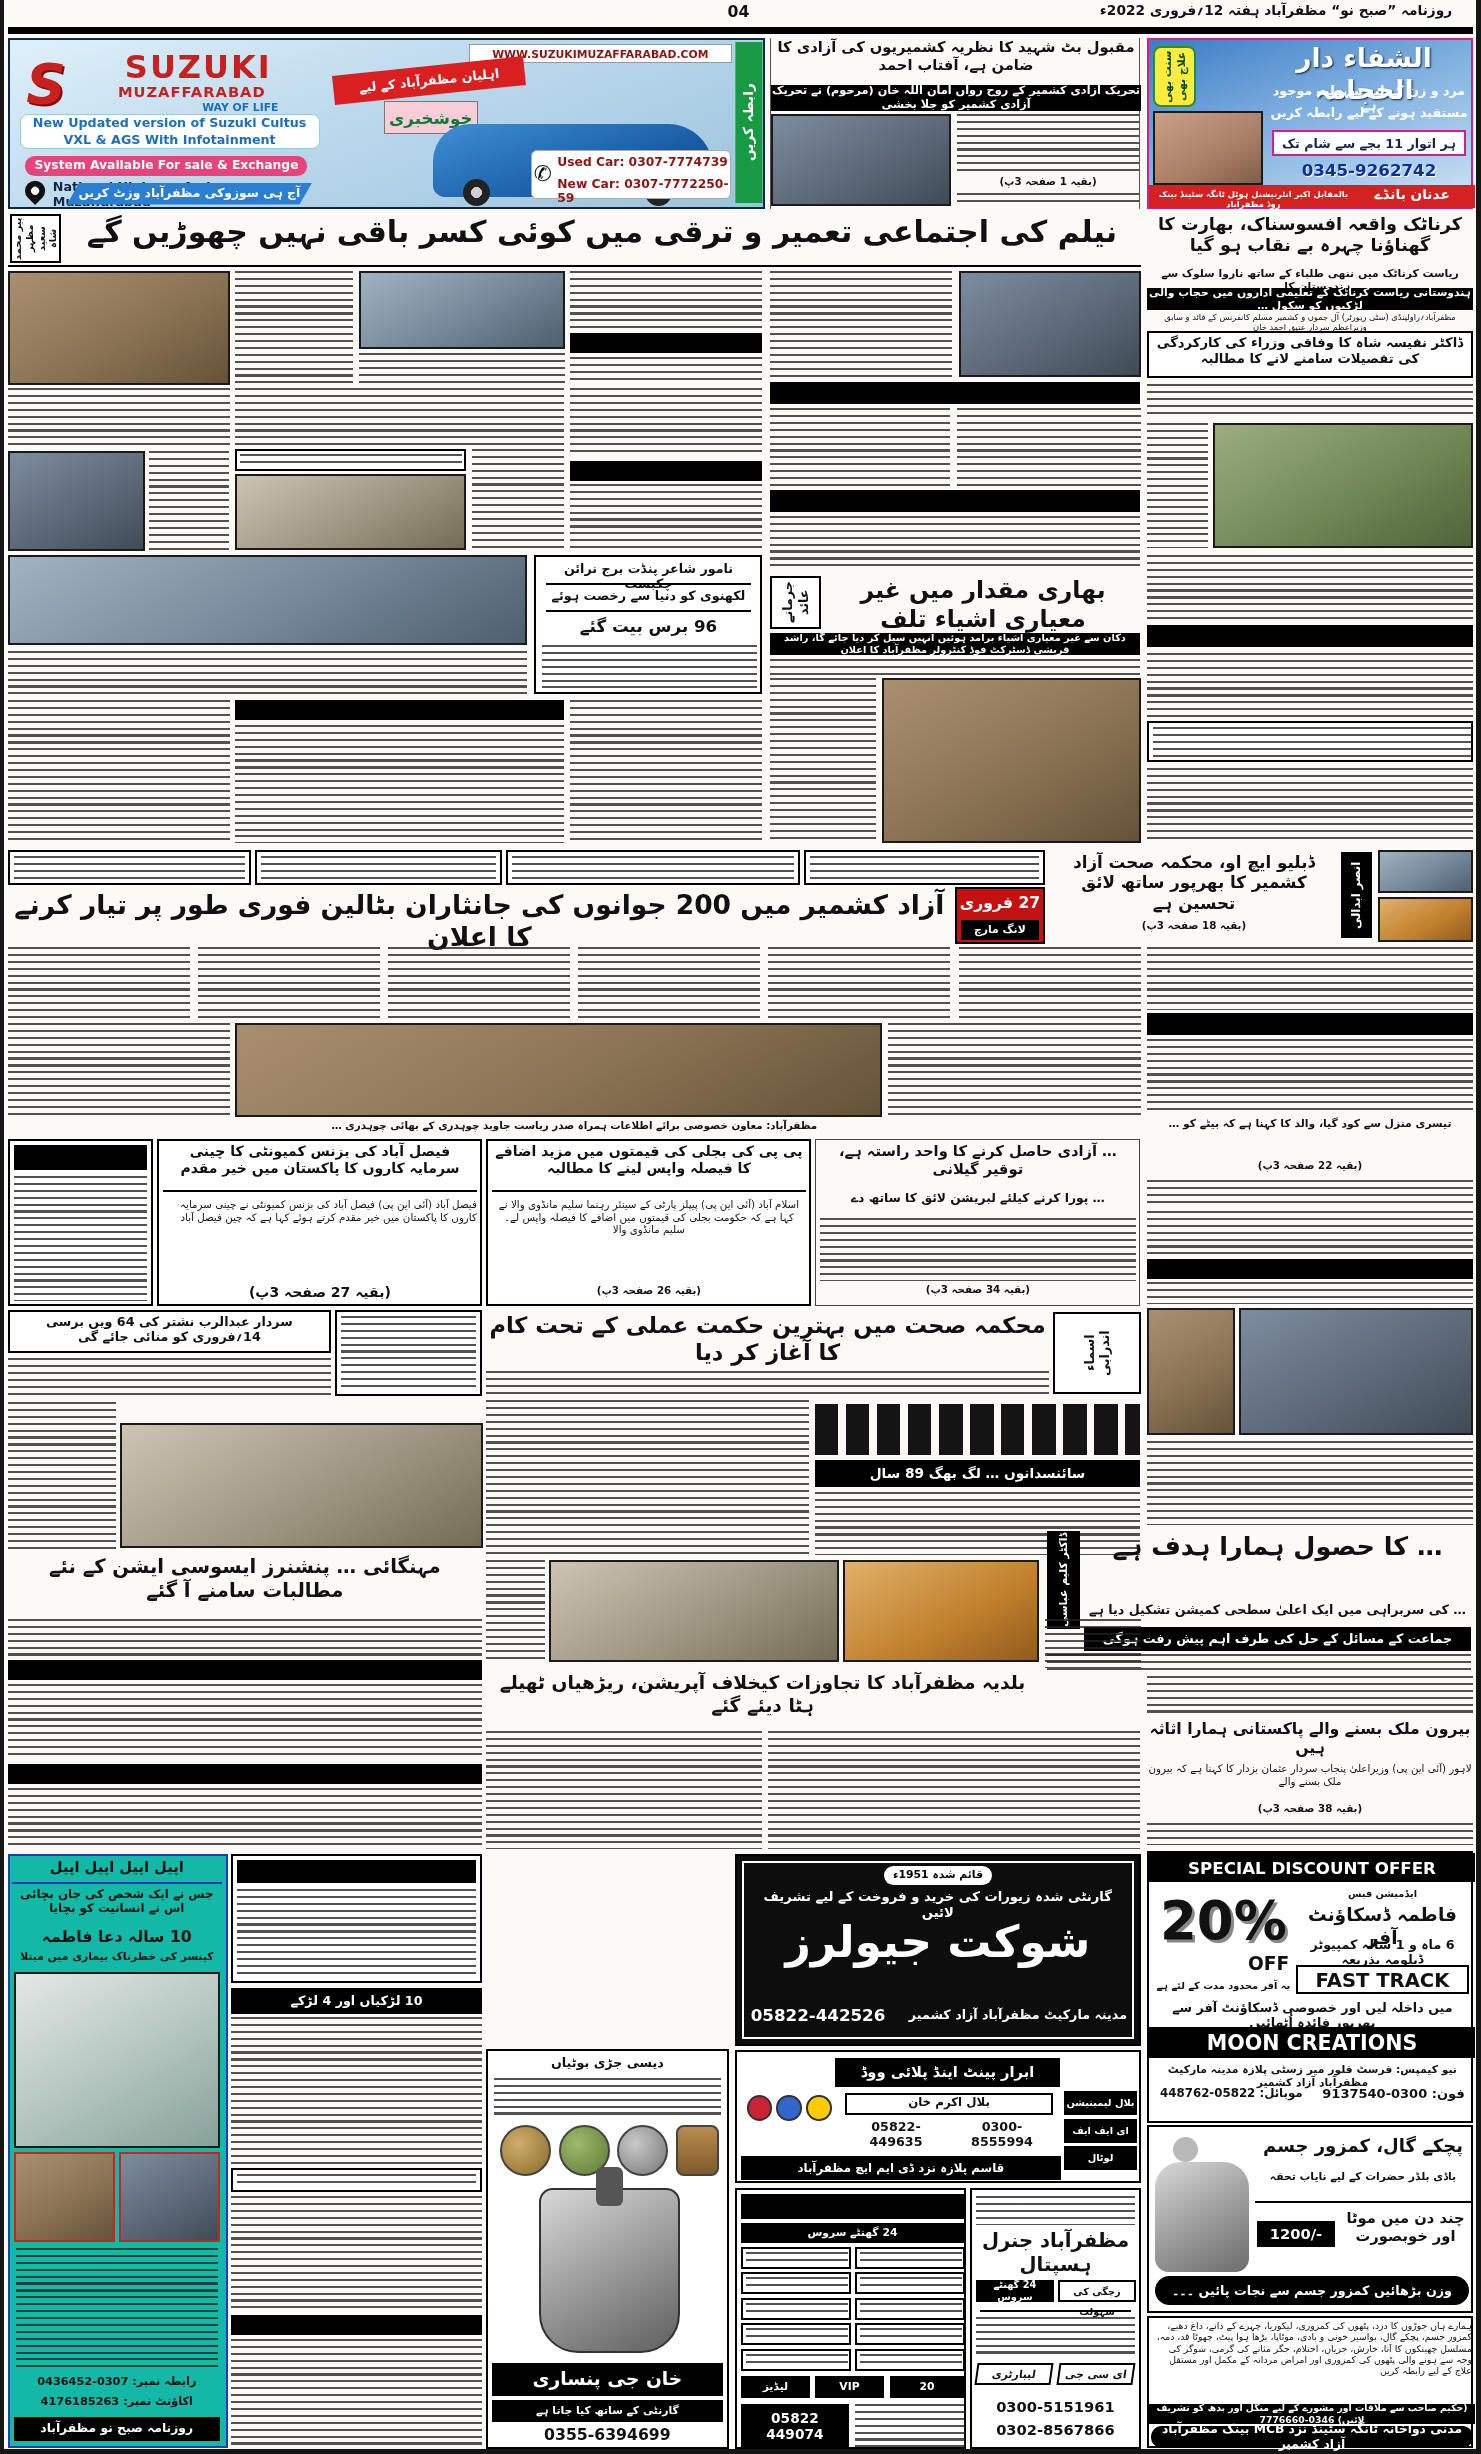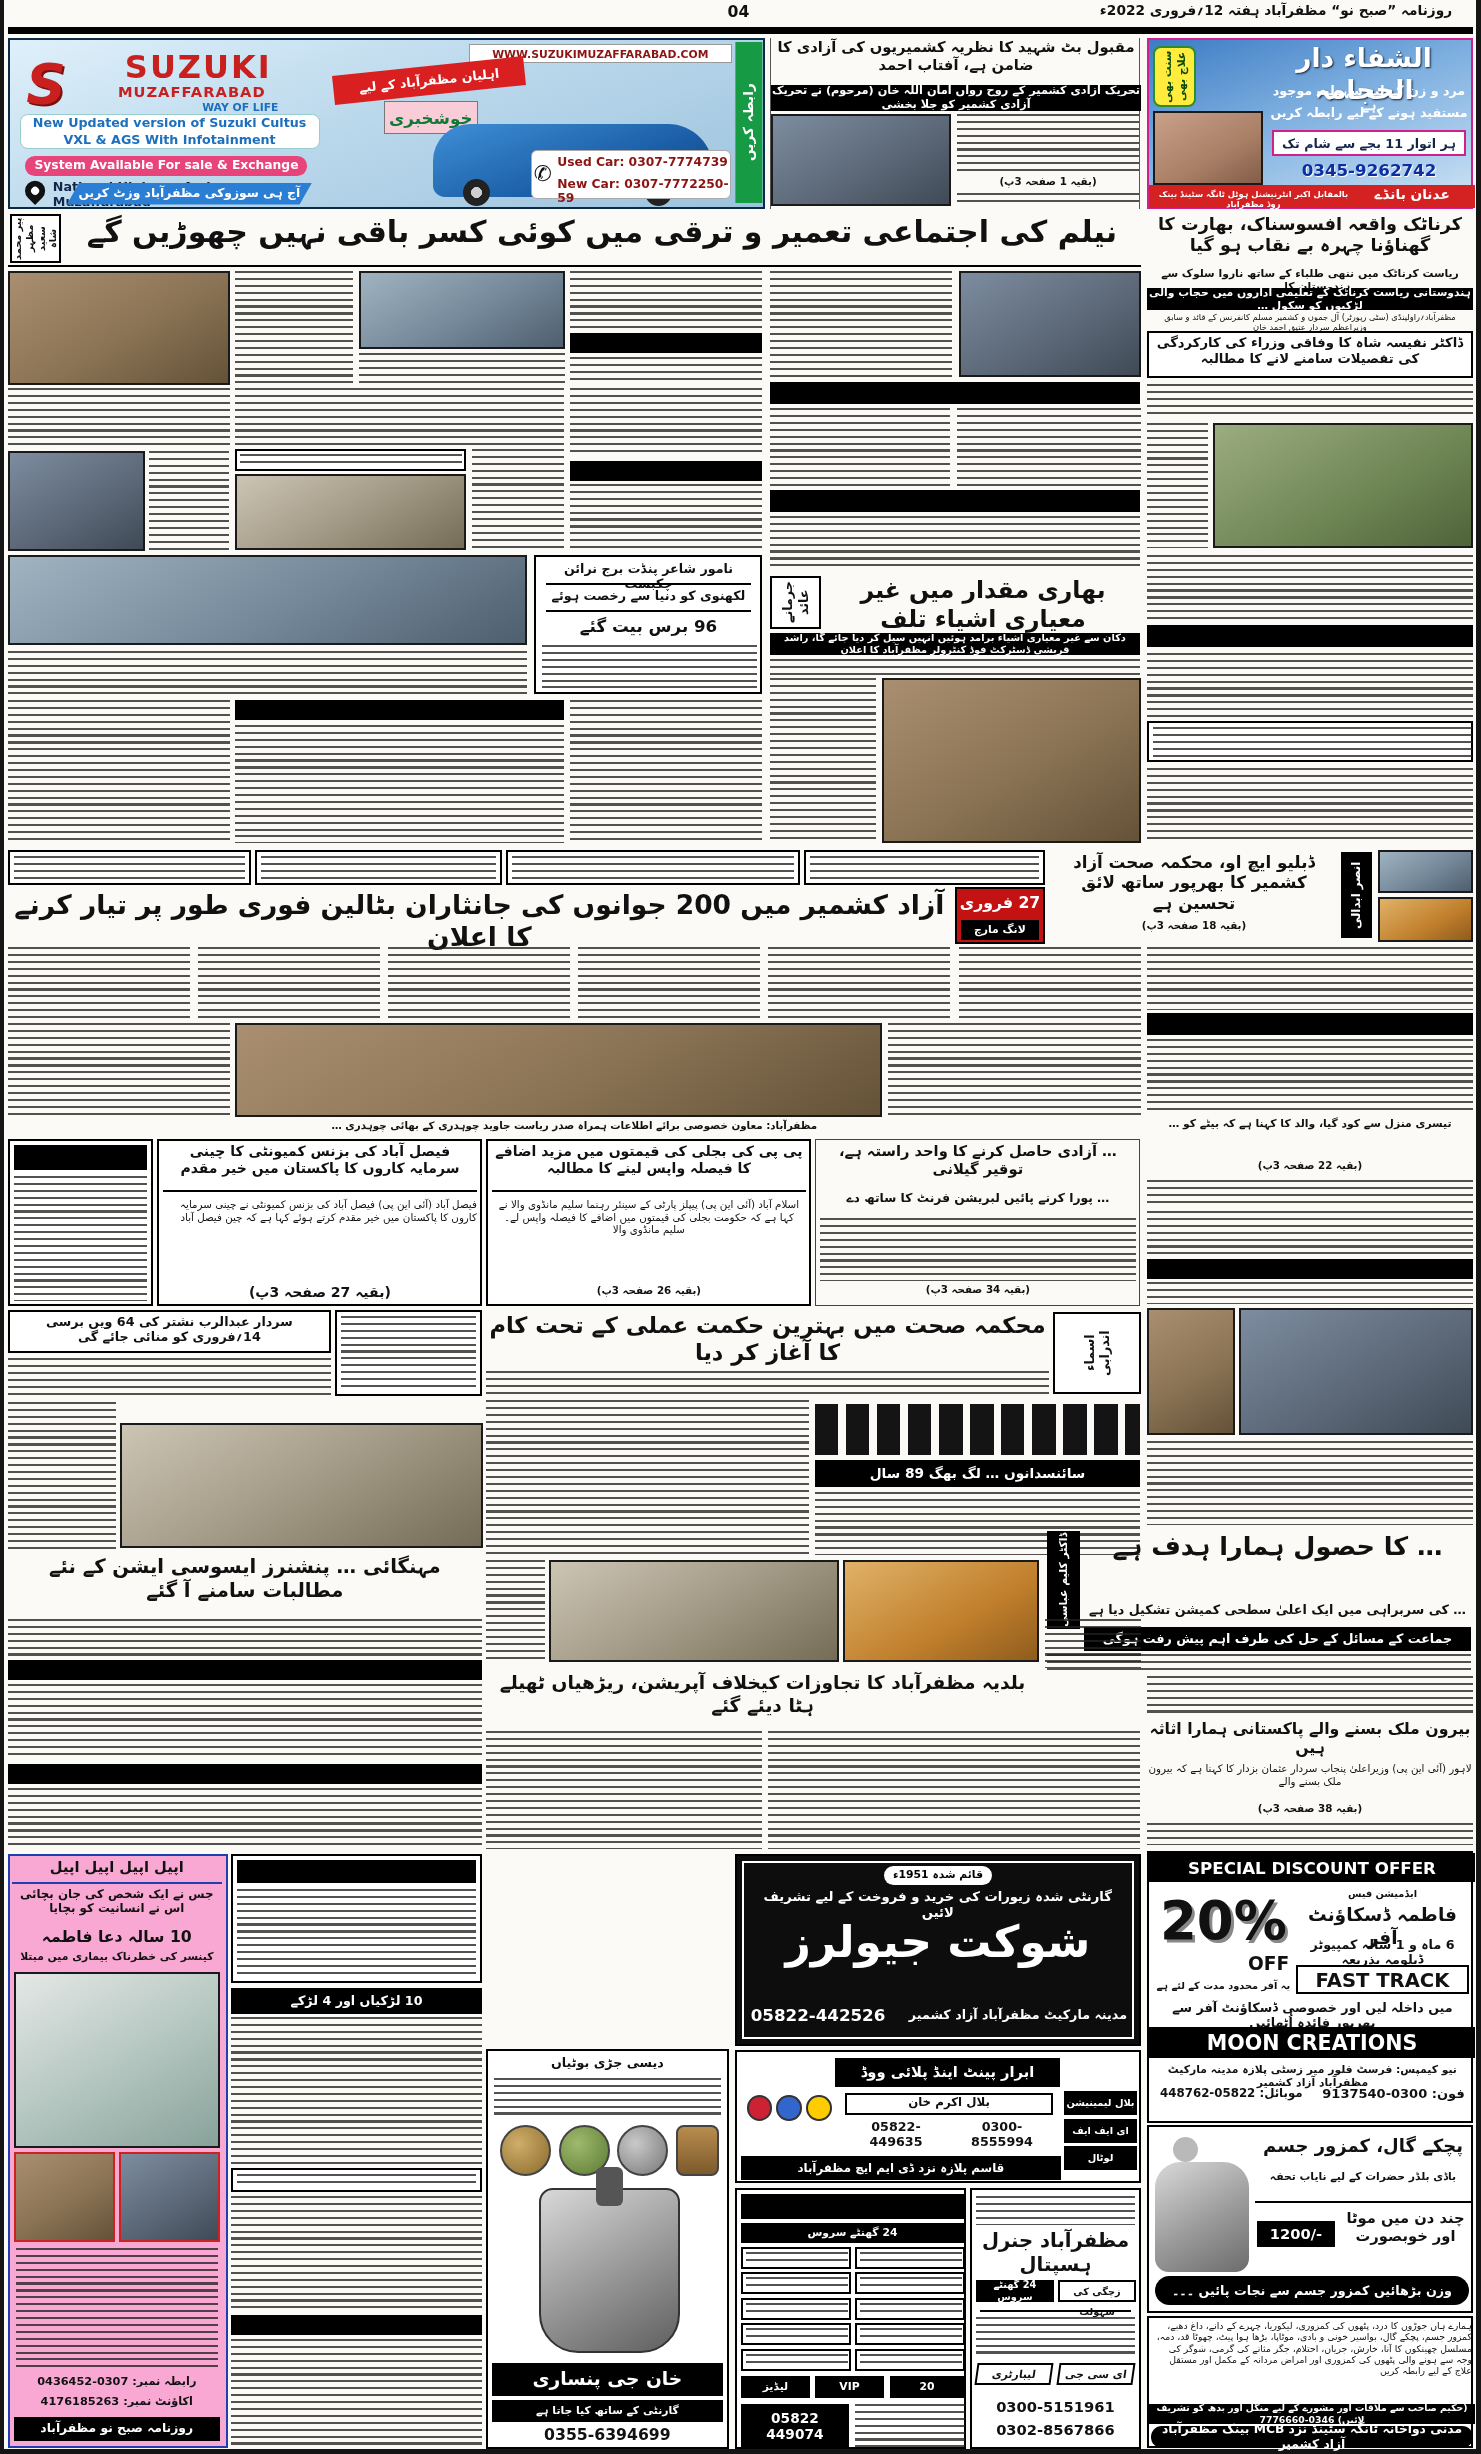--- a/index.html
+++ b/index.html
@@ -223,21 +223,21 @@
     <div class="abs ur" style="left:3.9px;top:57px;width:314px;height:84px;font-size:10.3px;font-weight:400;text-align:right">فیصل آباد (آئی این پی) فیصل آباد کی بزنس کمیونٹی نے چینی سرمایہ کاروں کا پاکستان میں خیر مقدم کرتے ہوئے کہا ہے کہ چین فیصل آباد</div>
     <div class="abs ur" style="left:3.9px;top:143px;width:314px;height:17.6px;font-size:14px">(بقیہ 27 صفحہ 3پ)</div>
   </div>
   <div class="abs ob" style="left:486px;top:1139px;width:325px;height:167px">
     <div class="abs ur" style="left:3.9px;top:2px;width:314px;height:49px;font-size:14px;border-bottom:2px solid #000">پی پی کی بجلی کی قیمتوں میں مزید اضافے کا فیصلہ واپس لینے کا مطالبہ</div>
     <div class="abs ur" style="left:3.9px;top:57px;width:314px;height:84px;font-size:10.3px;font-weight:400;text-align:center">اسلام آباد (آئی این پی) پیپلز پارٹی کے سینئر رہنما سلیم مانڈوی والا نے کہا ہے کہ حکومت بجلی کی قیمتوں میں اضافے کا فیصلہ واپس لے۔ سلیم مانڈوی والا</div>
     <div class="abs ur" style="left:3.9px;top:143px;width:314px;height:17.6px;font-size:10.3px">(بقیہ 26 صفحہ 3پ)</div>
   </div>
   <div class="abs" style="left:815px;top:1139px;width:325px;height:167px;border:1px solid #444">
     <div class="abs ur" style="left:3.9px;top:2px;width:316px;height:47px;font-size:14.7px">… آزادی حاصل کرنے کا واحد راستہ ہے، توقیر گیلانی</div>
-    <div class="abs ur" style="left:3.9px;top:51px;width:316px;height:23.5px;font-size:12.3px">… پورا کرنے پائیں لبریشن فرنٹ کا ساتھ دے</div>
+    <div class="abs ur" style="left:3.9px;top:51px;width:316px;height:23.5px;font-size:12.3px">… پورا کرنے کیلئے لبریشن لائق کا ساتھ دے</div>
     <div class="abs gk" style="left:3.9px;top:78px;width:316px;height:63px"></div>
     <div class="abs ur" style="left:3.9px;top:143px;width:316px;height:17.6px;font-size:10.3px">(بقیہ 34 صفحہ 3پ)</div>
   </div>
   <div class="abs gk" style="left:1147px;top:1211px;width:326px;height:43px"></div>
   <div class="abs ch" style="left:1147px;top:1259px;width:326px;height:19.6px"></div>
   <div class="abs gk" style="left:1147px;top:1282px;width:326px;height:21.6px"></div>
 
   <div class="abs ob ur" style="left:7.8px;top:1310px;width:323px;height:43px;font-size:12.7px;padding:2px">سردار عبدالرب نشتر کی 64 ویں برسی 14؍فروری کو منائی جائے گی</div>
   <div class="abs gk" style="left:7.8px;top:1358px;width:323px;height:39px"></div>
   <div class="abs ob" style="left:335px;top:1310px;width:147px;height:86px">
@@ -278,21 +278,21 @@
   <div class="abs ur" style="left:486px;top:1672px;width:553px;height:53px;font-size:18.6px">بلدیہ مظفرآباد کا تجاوزات کیخلاف آپریشن، ریڑھیاں ٹھیلے ہٹا دیئے گئے</div>
   <div class="abs gk" style="left:486px;top:1731px;width:276px;height:118px"></div>
   <div class="abs gk" style="left:768px;top:1731px;width:372px;height:118px"></div>
   <div class="abs gk" style="left:1045px;top:1619px;width:96px;height:49px"></div>
   <div class="abs gk" style="left:1147px;top:1676px;width:326px;height:39px"></div>
   <div class="abs ur" style="left:1147px;top:1719px;width:326px;height:41px;font-size:15.7px">بیرون ملک بسنے والے پاکستانی ہمارا اثاثہ ہیں</div>
   <div class="abs ur" style="left:1147px;top:1762px;width:326px;height:39px;font-size:10.3px;font-weight:400">لاہور (آئی این پی) وزیراعلیٰ پنجاب سردار عثمان بزدار کا کہنا ہے کہ بیرون ملک بسنے والے</div>
   <div class="abs ur" style="left:1147px;top:1802px;width:326px;height:17.6px;font-size:10.3px">(بقیہ 38 صفحہ 3پ)</div>
   <div class="abs gk" style="left:1147px;top:1823px;width:326px;height:21.6px"></div>
 
-  <div class="abs" style="left:7.8px;top:1854px;width:220px;height:594px;border:2.9px solid #1d3fb0;background:#f9a8d4">
+  <div class="abs" style="left:7.8px;top:1854px;width:220px;height:594px;border:2.9px solid #1d3fb0;background:#14b8a6">
     <div class="abs ur" style="left:2px;top:2px;width:210px;height:25.5px;font-size:14.7px;border-bottom:2px solid #1d3fb0">اپیل اپیل اپیل اپیل</div>
     <div class="abs ur" style="left:2px;top:31px;width:210px;height:37px;font-size:11.8px">جس نے ایک شخص کی جان بچائی اس نے انسانیت کو بچایا</div>
     <div class="abs ur" style="left:2px;top:71px;width:210px;height:23.5px;font-size:15.7px">10 سالہ دعا فاطمہ</div>
     <div class="abs ur" style="left:2px;top:94px;width:210px;height:17.6px;font-size:10.8px">کینسر کی خطرناک بیماری میں مبتلا</div>
     <div class="abs ph p7" style="left:3.9px;top:116px;width:206px;height:176px"></div>
     <div class="abs ph p1" style="left:3.9px;top:296px;width:101px;height:90px;border-color:#c22"></div>
     <div class="abs ph p3" style="left:109px;top:296px;width:101px;height:90px;border-color:#c22"></div>
     <div class="abs gk" style="left:5.9px;top:392px;width:202px;height:123px"></div>
     <div class="abs ur" style="left:2px;top:519px;width:210px;height:17.6px;font-size:11.3px">رابطہ نمبر: 0307-0436452</div>
     <div class="abs ur" style="left:2px;top:539px;width:210px;height:17.6px;font-size:11.3px">اکاؤنٹ نمبر: 4176185263</div>

